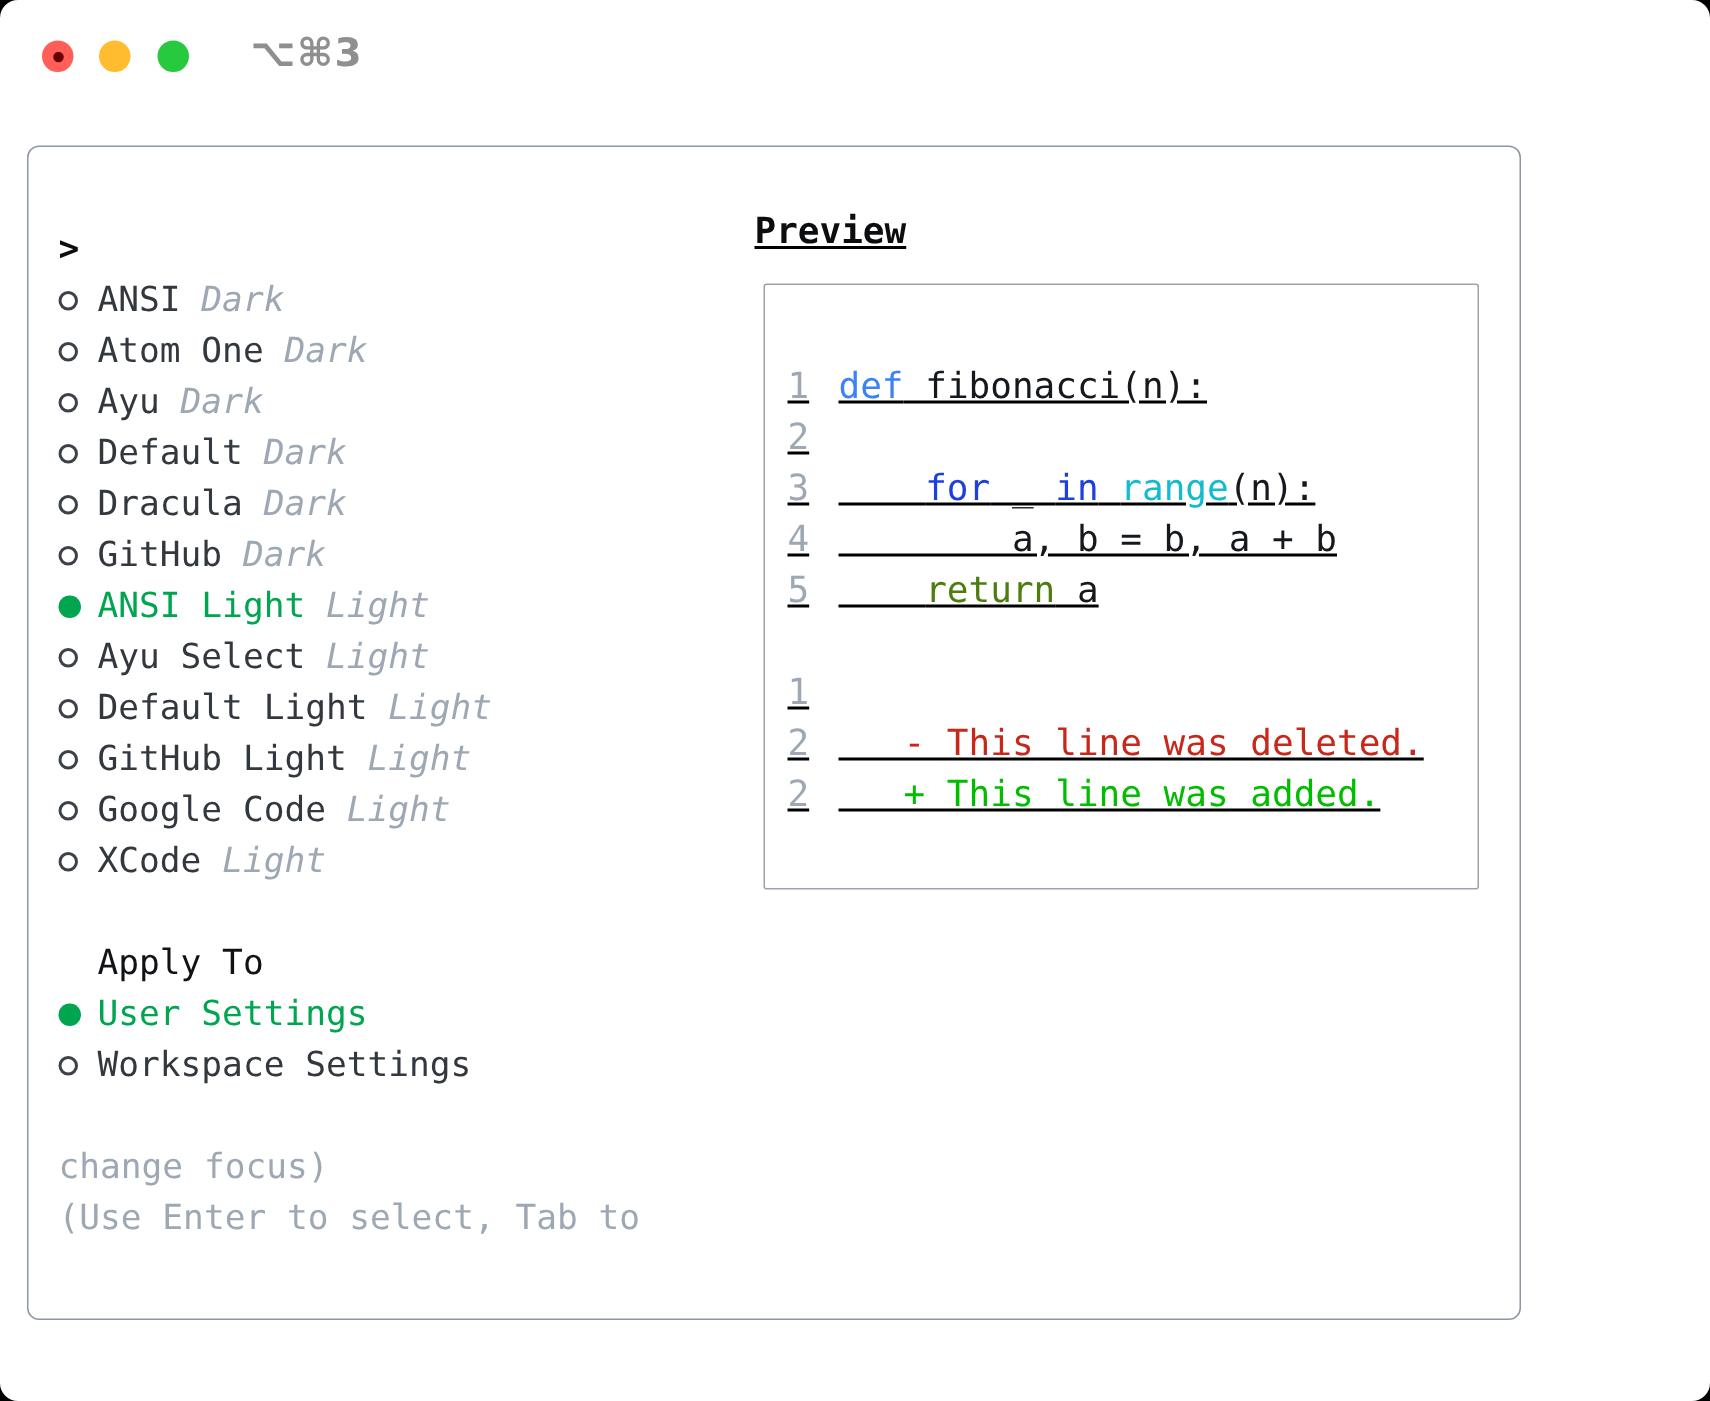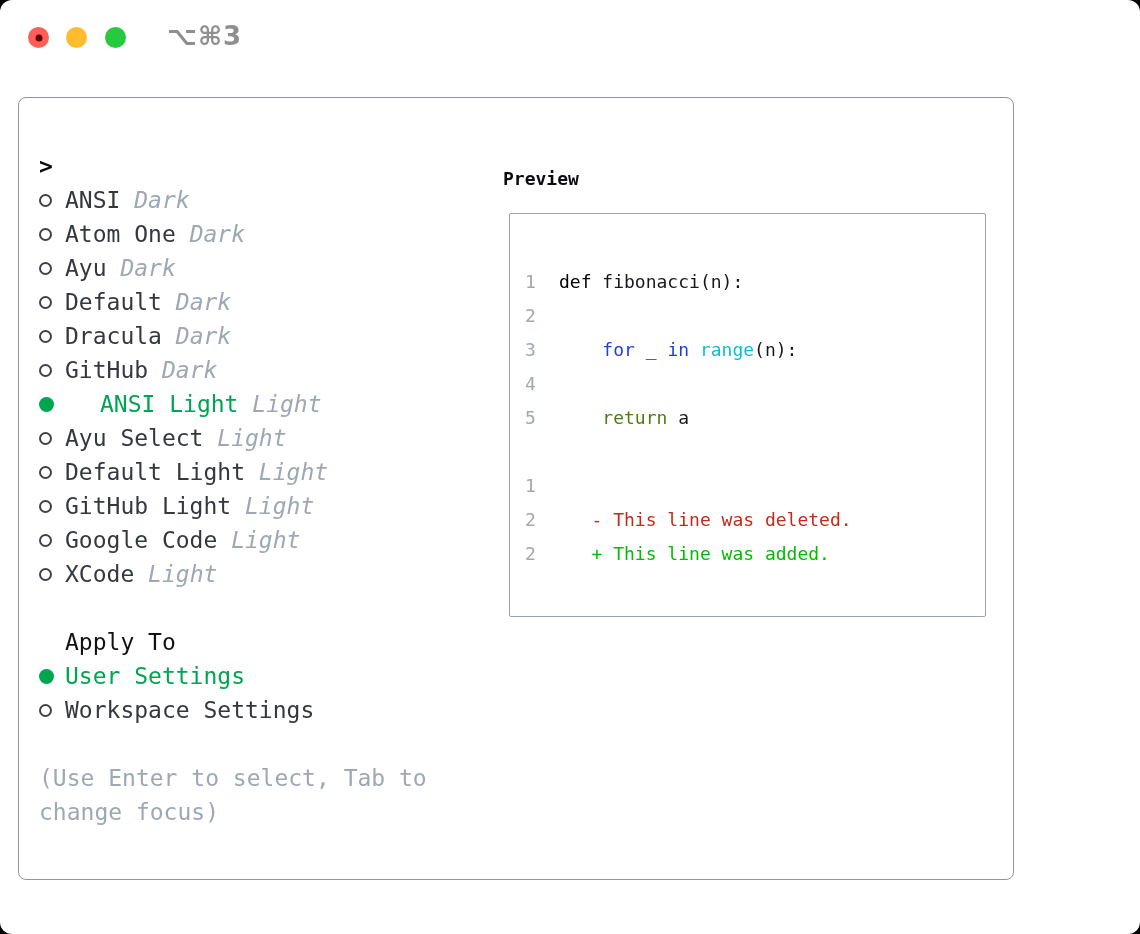--- a/index.html
+++ b/index.html
@@ -18,21 +18,21 @@
   .tl-dot{position:absolute;left:50%;top:50%;transform:translate(-50%,-50%);
     width:7px;height:7px;border-radius:50%;}
   .shortcut{position:absolute;left:167px;top:21px;
     font-family:"DejaVu Sans","Liberation Sans",sans-serif;
     font-weight:700;font-size:26px;color:#8f8f90;letter-spacing:1px;}
 
   
   .main-box{position:absolute;left:18px;top:97px;width:996px;height:783px;
     border:1.5px solid #8c96a5;border-radius:8px;box-sizing:border-box;background:#fff;}
   .left-col{position:absolute;left:20px;top:51px;font-size:23px;}
-  .right-col{position:absolute;left:484px;top:63px;font-size:18px;}
+  .right-col{position:absolute;left:484px;top:39px;font-size:24px;text-decoration:underline;}
 
   .row{height:34px;display:flex;align-items:center;white-space:pre;}
   .marker{width:26px;flex:none;display:flex;align-items:center;}
   .prompt{font-weight:700;color:#0b0d0f;}
   .header-text{font-weight:700;color:#0b0d0f;}
   .radio{width:13px;height:13px;border:2.2px solid #3d424a;border-radius:50%;box-sizing:border-box;}
   .radio.sel{border:none;width:15px;height:15px;}
   .lbl{color:#33383f;}
   .suffix{color:var(--muted,#9da8b4);margin-left:1ch;font-style:italic;}
   .apply-title{color:#101215;}
@@ -67,21 +67,21 @@
         <span class="marker prompt">&gt;</span>
       </div>
 
       <div id="theme-list">
           <div class="row"><span class="marker"><span class="radio"></span></span><span class="lbl">ANSI</span><span class="suffix">Dark</span></div>
           <div class="row"><span class="marker"><span class="radio"></span></span><span class="lbl">Atom One</span><span class="suffix">Dark</span></div>
           <div class="row"><span class="marker"><span class="radio"></span></span><span class="lbl">Ayu</span><span class="suffix">Dark</span></div>
           <div class="row"><span class="marker"><span class="radio"></span></span><span class="lbl">Default</span><span class="suffix">Dark</span></div>
           <div class="row"><span class="marker"><span class="radio"></span></span><span class="lbl">Dracula</span><span class="suffix">Dark</span></div>
           <div class="row"><span class="marker"><span class="radio"></span></span><span class="lbl">GitHub</span><span class="suffix">Dark</span></div>
-          <div class="row"><span class="marker"><span class="radio sel" style="background: rgb(0, 165, 80);"></span></span><span class="lbl" style="color: rgb(0, 165, 80); margin-left: 35px;">ANSI Light</span><span class="suffix">Light</span></div>
+          <div class="row"><span class="marker"><span class="radio sel" style="background: rgb(0, 165, 80);"></span></span><span class="lbl" style="color: rgb(0, 165, 80);">ANSI Light</span><span class="suffix">Light</span></div>
           <div class="row"><span class="marker"><span class="radio"></span></span><span class="lbl">Ayu Select</span><span class="suffix">Light</span></div>
           <div class="row"><span class="marker"><span class="radio"></span></span><span class="lbl">Default Light</span><span class="suffix">Light</span></div>
           <div class="row"><span class="marker"><span class="radio"></span></span><span class="lbl">GitHub Light</span><span class="suffix">Light</span></div>
           <div class="row"><span class="marker"><span class="radio"></span></span><span class="lbl">Google Code</span><span class="suffix">Light</span></div>
           <div class="row"><span class="marker"><span class="radio"></span></span><span class="lbl">XCode</span><span class="suffix">Light</span></div>
         </div>
 
       <div class="row spacer"></div>
 
       <div class="row">
@@ -90,35 +90,35 @@
       </div>
 
       <div id="apply-options">
           <div class="row"><span class="marker"><span class="radio sel" style="background: rgb(0, 165, 80);"></span></span><span class="lbl" style="color: rgb(0, 165, 80);">User Settings</span></div>
           <div class="row"><span class="marker"><span class="radio"></span></span><span class="lbl">Workspace Settings</span></div>
         </div>
 
       <div class="row spacer"></div>
 
       <div>
+        <div class="row help-line">change focus)</div>
         <div class="row help-line">(Use Enter to select, Tab to</div>
-        <div class="row help-line">change focus)</div>
       </div>
     </div>
 
     <div class="right-col">
       <div class="row">
         <span class="header-text">Preview</span>
       </div>
       <div class="preview-box">
         <div id="code-block">
-            <div class="code-row"><span class="ln">1</span><span><span style="color: #000000; text-align: center;">def</span><span style="color: rgb(21, 24, 28);"> fibonacci(n):</span></span></div>
+            <div class="code-row"><span class="ln">1</span><span><span style="color: #3b82f6; text-align: center;">def</span><span style="color: rgb(21, 24, 28);"> fibonacci(n):</span></span></div>
             <div class="code-row"><span class="ln">2</span></div>
             <div class="code-row"><span class="ln">3</span><span><span style="color: rgb(21, 24, 28);">    </span><span style="color: rgb(30, 63, 224);">for</span><span style="color: rgb(21, 24, 28);"> _ </span><span style="color: rgb(30, 63, 224);">in</span><span style="color: rgb(21, 24, 28);"> </span><span style="color: rgb(18, 188, 208);">range</span><span style="color: rgb(21, 24, 28);">(n):</span></span></div>
-            <div class="code-row"><span class="ln">4</span></div>
+            <div class="code-row"><span class="ln">4</span><span><span style="color: rgb(21, 24, 28);">        a, b = b, a + b</span></span></div>
             <div class="code-row"><span class="ln">5</span><span><span style="color: rgb(21, 24, 28);">    </span><span style="color: #4d7c0f;">return</span><span style="color: rgb(21, 24, 28);"> a</span></span></div>
           </div>
         <div class="spacer"></div>
         <div id="diff-block">
             <div class="code-row"><span class="ln">1</span></div>
             <div class="code-row"><span class="ln">2</span><span style="color: rgb(200, 39, 27);">   - This line was deleted.</span></div>
             <div class="code-row"><span class="ln">2</span><span style="color: rgb(0, 189, 0);">   + This line was added.</span></div>
           </div>
       </div>
     </div>

